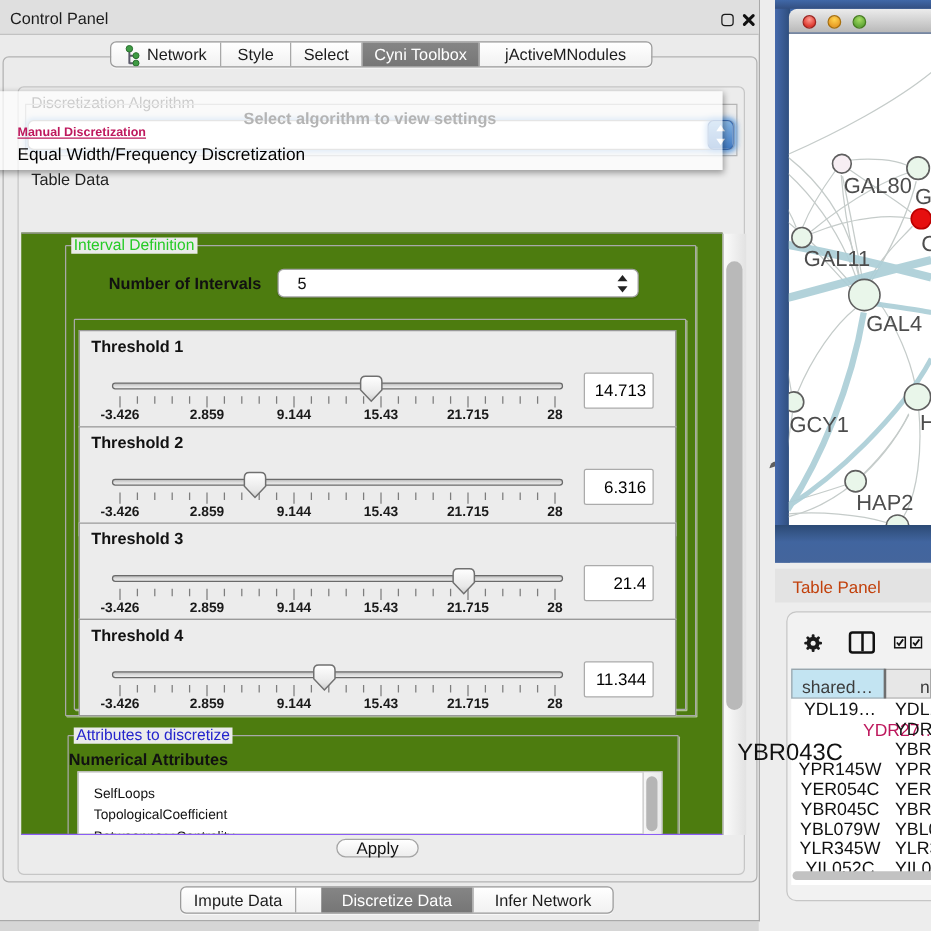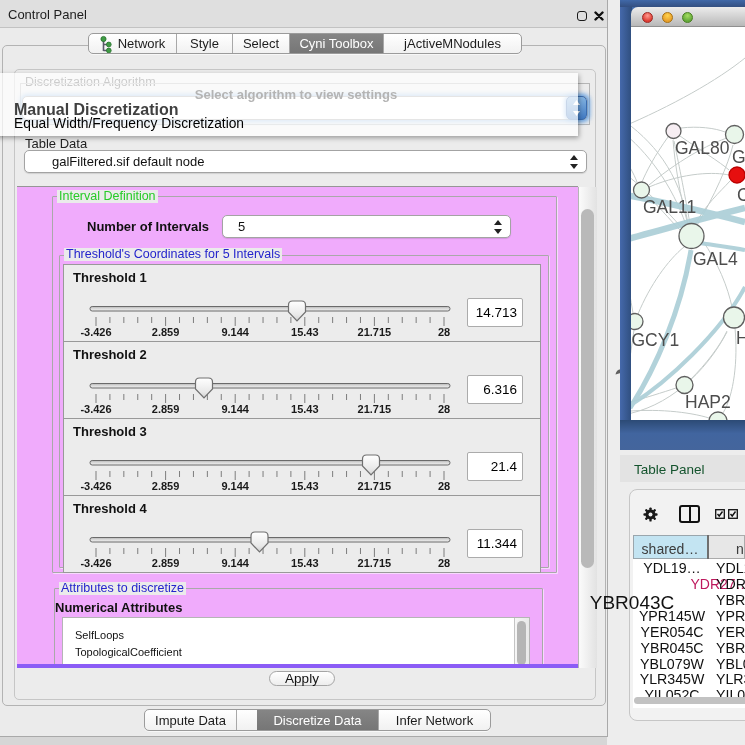--- a/index.html
+++ b/index.html
@@ -36,28 +36,26 @@
 <div class="abs gtitle" style="left:25px;top:76px;color:#4a4a4a;">Discretization Algorithm</div>
 <div class="abs" style="left:20px;top:83px;width:570px;height:42px;border:1px solid #b5b5b5;"></div>
 <div class="combo" style="left:22px;top:96px;width:566px;height:24px;box-shadow:0 0 4px 1.5px rgba(110,165,225,.7);"></div>
 <div class="abs" style="left:566px;top:96px;width:21px;height:24px;border-radius:5px;
  background:linear-gradient(#84b4e2,#4079c2);border:1px solid #3a6cb0;box-shadow:0 0 5px 1px rgba(100,160,225,.9);"></div>
 <svg class="abs" style="left:569px;top:99px;" width="15" height="18" viewBox="0 0 15 18">
 <path d="M7.5 1 L11 6 L4 6 Z" fill="#fff"></path>
       <path d="M7.5 17 L11 12 L4 12 Z" fill="#fff"></path>
     </svg>
 <div class="abs" style="left:25px;top:136px;font-size:13px;color:#222;">Table Data</div>
-<div class="combo" style="left:24px;top:150px;width:563px;height:23px;padding-left:27px;">galFiltered.sif default node<span class="stepper"></span></div>
-<div class="abs" style="left:17px;top:186px;width:561px;height:482px;border-top:1px solid #969696;border-bottom:4px solid #8b5cf6;background:#f0abfc;overflow:hidden;">
+<div class="abs" style="left:17px;top:186px;width:561px;height:482px;border-top:1px solid #969696;border-bottom:1px solid #8b5cf6;background:#4d7c0f;overflow:hidden;">
 <div class="group" style="left:35px;top:9px;width:505px;height:377px;"></div>
 <div class="gtitle" style="left:40px;top:3px;color:#26cb26;background:#ebebeb;padding:0 2px;">Interval Definition</div>
 <div class="abs" style="left:70px;top:32px;font-size:13px;font-weight:700;color:#111;">Number of Intervals</div>
 <div class="combo" style="left:205px;top:28px;width:289px;height:23px;padding-left:15px;">5<span class="stepper"></span></div>
 <div class="group" style="left:42px;top:68px;width:490px;height:313px;"></div>
-<div class="gtitle" style="left:47px;top:61px;color:#2424cc;background:#ebebeb;padding:0 2px;">Threshold's Coordinates for 5 Intervals</div>
 <svg width="0" height="0" style="position:absolute;">
         <defs>
 <linearGradient id="trk" x1="0" y1="0" x2="0" y2="1">
 <stop offset="0" stop-color="#b5b5b5"></stop>
             <stop offset="0.5" stop-color="#dcdcdc"></stop>
             <stop offset="1" stop-color="#efefef"></stop>
           </linearGradient>
 <linearGradient id="thm" x1="0" y1="0" x2="0" y2="1">
 <stop offset="0" stop-color="#ffffff"></stop>
             <stop offset="0.7" stop-color="#e8e8e8"></stop>
@@ -262,21 +260,21 @@
 <circle cx="8.8" cy="16.5" r="2.4" fill="#3f9c44" stroke="#2a7030" stroke-width="0.8"></circle>
       </svg>Network</div>
 <div class="s" style="width:56px;">Style</div>
 <div class="s" style="width:57px;">Select</div>
 <div class="s sel" style="width:94px;">Cyni Toolbox</div>
 <div class="s" style="width:137px;">jActiveMNodules</div>
   </div>
 <div class="abs" style="left:-8px;top:73px;width:586px;height:63px;background:rgba(255,255,255,0.72);
  border-radius:8px 0 0 0;box-shadow:1px 2px 5px rgba(0,0,0,0.35);"></div>
 <div class="abs" style="left:0;top:87px;width:592px;height:15px;font-size:13px;font-weight:700;color:#b4b4b4;text-align:center;">Select algorithm to view settings</div>
-<div class="abs" style="left:14px;top:100.5px;font-size:16px;font-weight:700;color:#404040;">Manual Discretization</div>
+<div class="abs" style="left:14px;top:100.5px;font-size:10px;font-weight:700;color:#be185d;text-decoration:underline;">Manual Discretization</div>
 <div class="abs" style="left:14px;top:115.5px;font-size:13.8px;color:#000;">Equal Width/Frequency Discretization</div>
 <div class="abs" style="left:620px;top:0;width:125px;height:450px;background:#4068a8;"></div>
 <div class="abs" style="left:620px;top:0;width:12px;height:450px;background:linear-gradient(90deg,#4569ab,#2e4d7c);"></div>
 <div class="abs" style="left:620px;top:0;width:125px;height:7px;background:linear-gradient(180deg,#4068a8,#334f80);"></div>
 <div class="abs" style="left:620px;top:420px;width:125px;height:30px;background:linear-gradient(180deg,#2c4a75 0%,#41659f 45%,#44659c 100%);"></div>
 <div class="abs" style="left:631px;top:7px;width:114px;height:20px;
  background:linear-gradient(#ececec,#b8b8b8);border-radius:7px 0 0 0;border-bottom:1px solid #909090;"></div>
 <div class="abs" style="left:642px;top:11.5px;width:11px;height:11px;border-radius:50%;background:radial-gradient(circle at 50% 30%,#ff9a90,#dd3a30 70%);border:0.8px solid #9c2622;"></div>
 <div class="abs" style="left:662px;top:11.5px;width:11px;height:11px;border-radius:50%;background:radial-gradient(circle at 50% 30%,#ffd34e,#e89e28 70%);border:0.8px solid #a8700e;"></div>
 <div class="abs" style="left:682px;top:11.5px;width:11px;height:11px;border-radius:50%;background:radial-gradient(circle at 50% 30%,#a5dd62,#62a838 70%);border:0.8px solid #477d20;"></div>
@@ -331,21 +329,21 @@
 <text x="732" y="163">GA</text>
 <text x="737" y="201">C</text>
 <text x="643" y="213">GAL11</text>
 <text x="693" y="264.5">GAL4</text>
 <text x="631.5" y="345.5">GCY1</text>
 <text x="736" y="344">H</text>
 <text x="685" y="408">HAP2</text>
 </g>
 </svg>
 <div class="abs" style="left:620px;top:455px;width:125px;height:27px;background:#e3e3e3;"></div>
-<div class="abs" style="left:634px;top:462px;font-size:13.5px;color:#14532d;">Table Panel</div>
+<div class="abs" style="left:634px;top:462px;font-size:13.5px;color:#c2410c;">Table Panel</div>
 <div class="abs" style="left:629px;top:489px;width:120px;height:232px;background:#f2f2f2;border:1px solid #c6c6c6;border-radius:8px 0 0 8px;"></div>
 <svg class="abs" style="left:643px;top:507px;" width="15" height="15" viewBox="0 0 15 15">
 <g fill="#1a1a1a">
       <circle cx="7.5" cy="7.5" r="5.1"></circle>
 <g>
         <rect x="6.35" y="0.4" width="2.3" height="3.0" rx="0.9" transform="rotate(0 7.5 7.5)"></rect>
         <rect x="6.35" y="0.4" width="2.3" height="3.0" rx="0.9" transform="rotate(45 7.5 7.5)"></rect>
         <rect x="6.35" y="0.4" width="2.3" height="3.0" rx="0.9" transform="rotate(90 7.5 7.5)"></rect>
         <rect x="6.35" y="0.4" width="2.3" height="3.0" rx="0.9" transform="rotate(135 7.5 7.5)"></rect>
         <rect x="6.35" y="0.4" width="2.3" height="3.0" rx="0.9" transform="rotate(180 7.5 7.5)"></rect>

